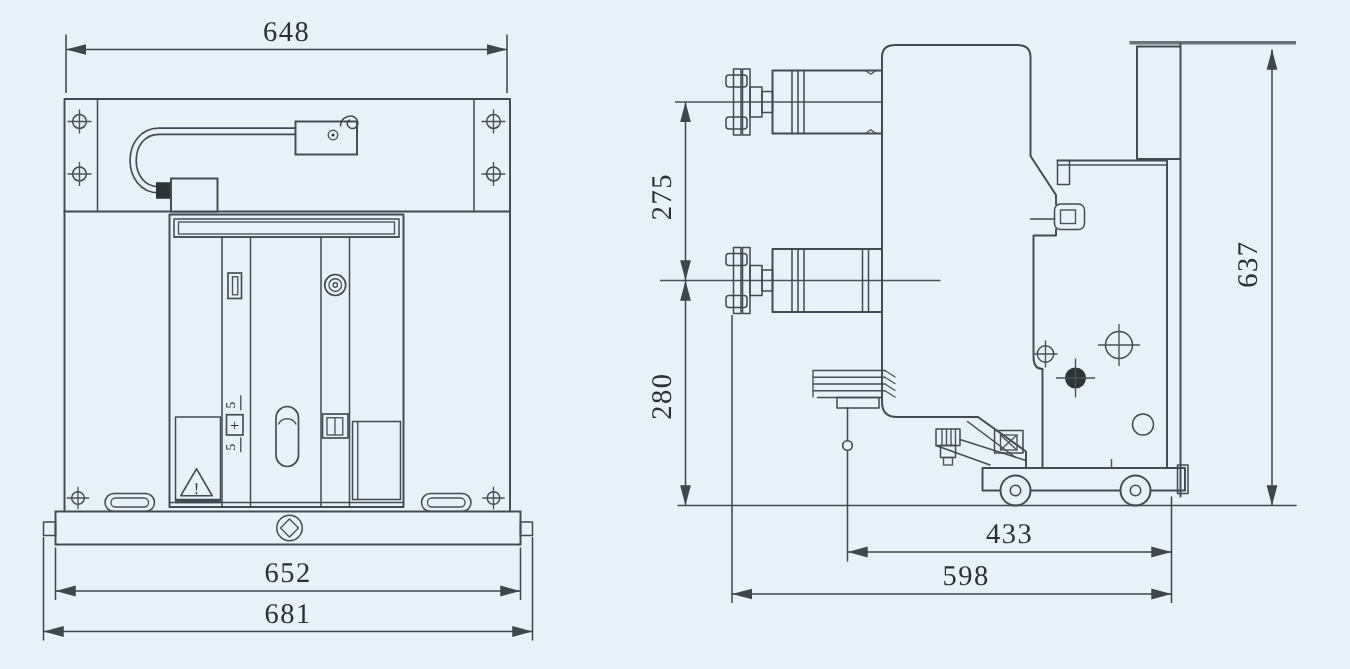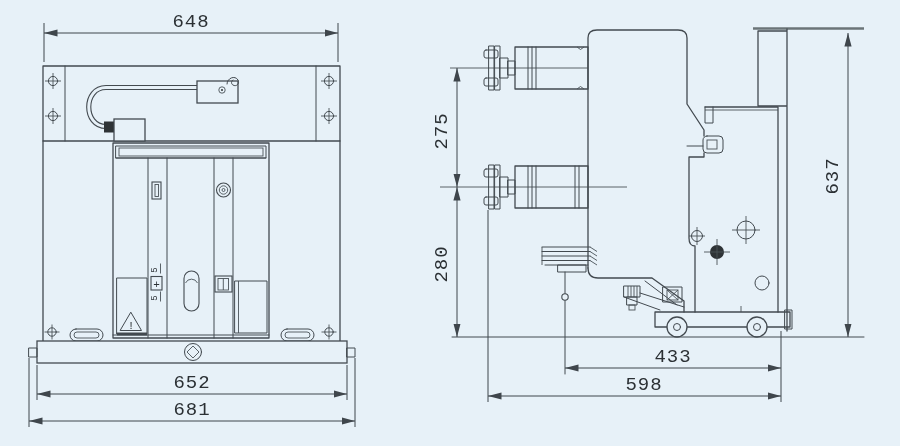--- a/index.html
+++ b/index.html
@@ -1,17 +1,17 @@
 <!DOCTYPE html>
 <html><head>
 <meta charset="utf-8">
 <style>
   html,body{margin:0;padding:0;background:#e7f1f8;}
   .stage{position:relative;width:900px;height:446px;background:#e7f1f8;overflow:hidden;
-         font-family:Liberation Mono, monospace;}
+         font-family:Liberation Serif, serif;}
   svg{display:block}
   .ol{fill:none;stroke:#434a50;stroke-width:1.3;stroke-linejoin:round;stroke-linecap:round}
   .tl{fill:none;stroke:#434a50;stroke-width:1;stroke-linejoin:round;stroke-linecap:round}
   .thin{fill:none;stroke:#4a5258;stroke-width:.9}
   .dim{fill:none;stroke:#3f464c;stroke-width:1}
   .thick{fill:none;stroke:#6b7478;stroke-width:2.3}
   .fillbg{fill:#e7f1f8;stroke:#434a50;stroke-width:1.1}
   .fillbg2{fill:#e7f1f8;stroke:#434a50;stroke-width:1.3}
   .solid{fill:#2e3336;stroke:none}
   text.d{fill:#2b3034;font-size:19px;letter-spacing:1px}

